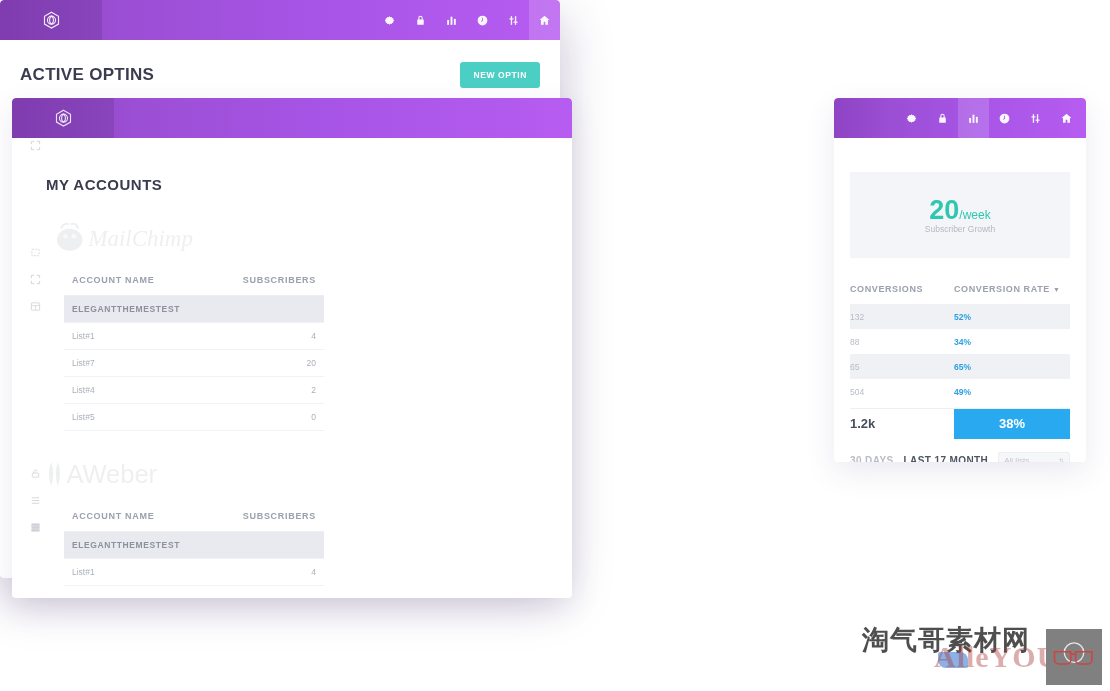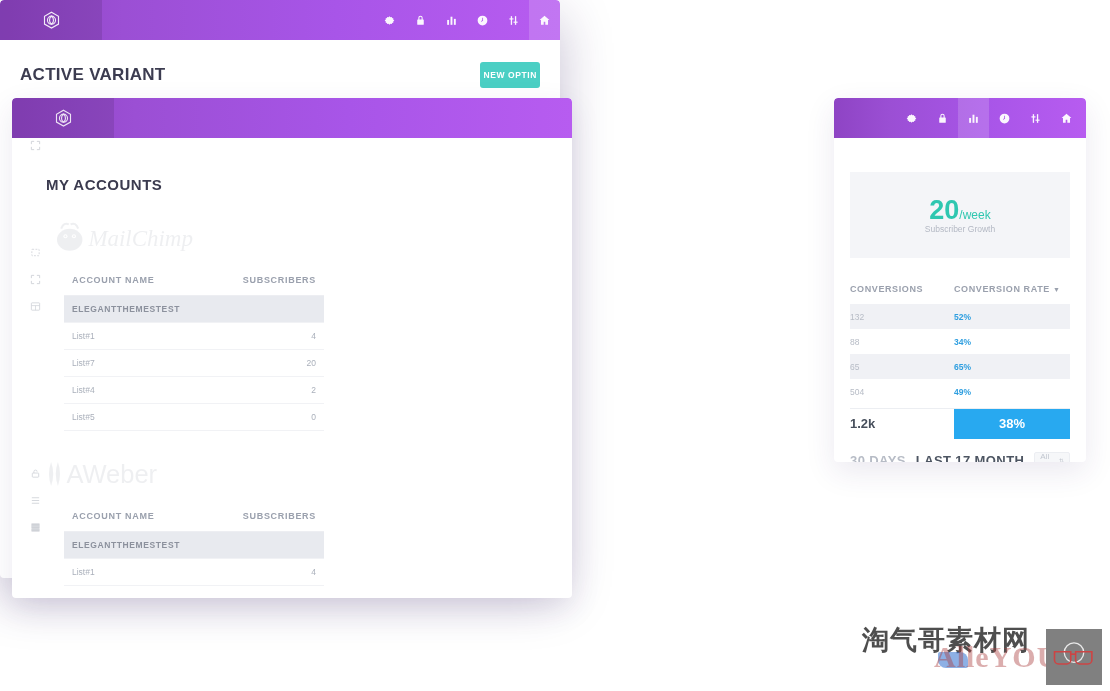--- a/index.html
+++ b/index.html
@@ -91,21 +91,21 @@
   .r-head .c2 { flex:1; }
   .r-row { display:flex; align-items:center; height: 25px; font-size: 8.5px; }
   .r-row .c1 { width: 104px; color:#b7bcc6; }
   .r-row .c2 { flex:1; color:#2f9fe0; font-weight:bold; }
   .r-row.alt { background: #f0f1f5; }
   .r-total { display:flex; align-items:center; height: 30px; border-top:1px solid #eceef2; margin-top:4px;}
   .r-total .c1 { width:104px; font-size:13px; font-weight:bold; color:#474f5c; }
   .r-total .c2 { flex:1; height:30px; background:#28a9f0; color:#fff; font-weight:bold;
                  font-size:13px; display:flex; align-items:center; justify-content:center; }
   .filters { display:flex; align-items:center; gap:10px; padding: 14px 0 0 0; }
-  .filters .f { font-size:13px; font-weight:bold; letter-spacing:.4px; color:#b7bcc6;text-align:center; }
+  .filters .f { font-size:10px; font-weight:bold; letter-spacing:.4px; color:#b7bcc6;text-align:center; }
   .filters .f.on { color:#4d5562; }
   .select-box {
     flex:1; height:17px; background:#f6f7f9; border:1px solid #eceef2; border-radius:2px;
     display:flex; align-items:center; justify-content:space-between; padding:0 5px;
     font-size:8px; color:#c2c7d0;
   }
   .bars { display:flex; align-items:flex-end; gap:7px; height:110px; margin-top:18px; }
   .bar-wrap { flex:1; height:100%; background:#f1f2f6; display:flex; align-items:flex-end; }
   .bar { width:100%; background:#f0523f; }
 
@@ -115,21 +115,21 @@
     background: #fff; border-radius: 4px;
     box-shadow: 0 18px 52px rgba(48,25,95,0.28);
     overflow: hidden;
     z-index: 5;
   }
   #modal .content { padding: 22px 20px 24px 20px; }
   .sec-head { display:flex; align-items:center; justify-content:space-between; }
   .sec-title { font-size: 17px; font-weight: bold; letter-spacing:.3px; color:#3c3c50; }
   .new-btn {
     background:#4bcfc4; color:#fff; font-size:8.5px; font-weight:bold; letter-spacing:.6px;
-    padding:8px 3px; border-radius:3px; border:none;
+    padding:8px 13px; border-radius:3px; border:none;
   }
 
   table.optins { width:100%; border-collapse: collapse; margin-top: 22px; }
   table.optins th {
     font-size: 8.5px; font-weight:bold; letter-spacing:.75px; text-align:left;
     color:#9aa0ad; padding: 0 0 12px 0;
   }
   table.optins th.num, table.optins td.num { text-align:center; }
   table.optins th.rate, table.optins td.rate { text-align:left; }
   table.optins td { font-size:8.5px; padding: 0; height: 27px; vertical-align: middle; }
@@ -420,21 +420,21 @@
           <svg viewBox="0 0 24 24">
               <path d="M12 3L3 11h2.5v9h5v-5.5h3V20h5v-9H21z"></path>
             </svg>
         </div>
       </div>
     </div>
 
     <div class="content">
 
       <div class="sec-head">
-        <div class="sec-title">ACTIVE VARIANT</div>
+        <div class="sec-title">ACTIVE OPTINS</div>
         <button class="new-btn">NEW OPTIN</button>
       </div>
 
       <table class="optins">
         <thead>
           <tr>
             <th style="width:175px">OPTIN NAME</th>
             <th class="num" style="width:95px">IMPRESSIONS</th>
             <th class="num" style="width:85px">CONVERSIONS</th>
             <th class="rate" style="width:105px">CONVERSION RATE</th>

